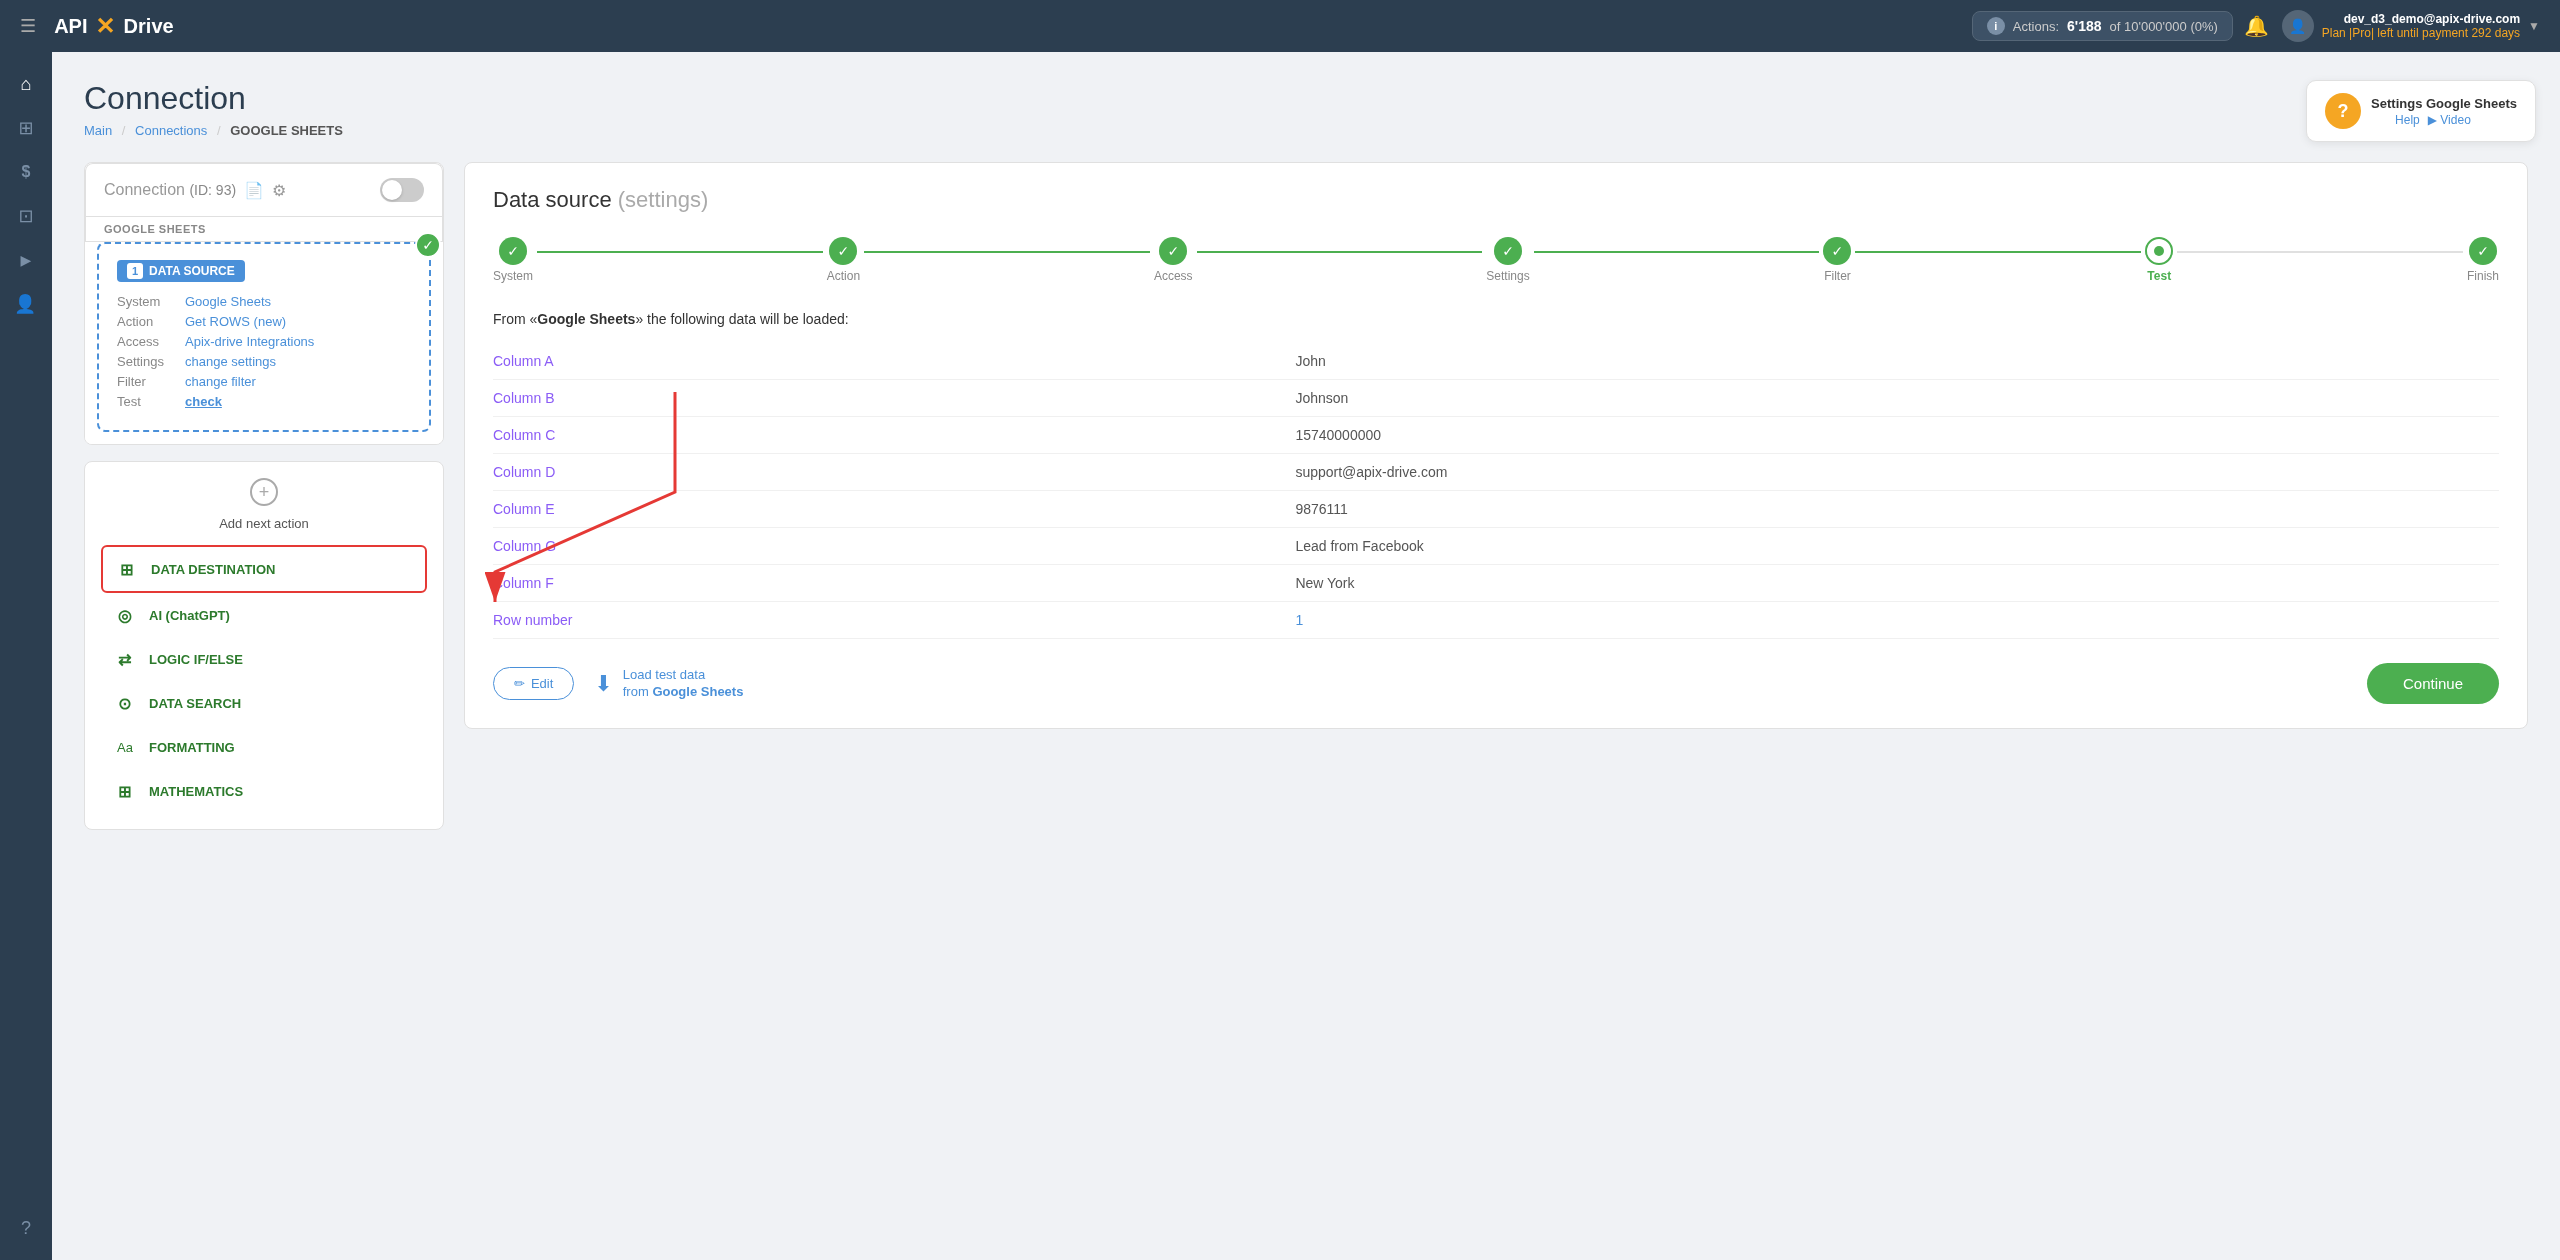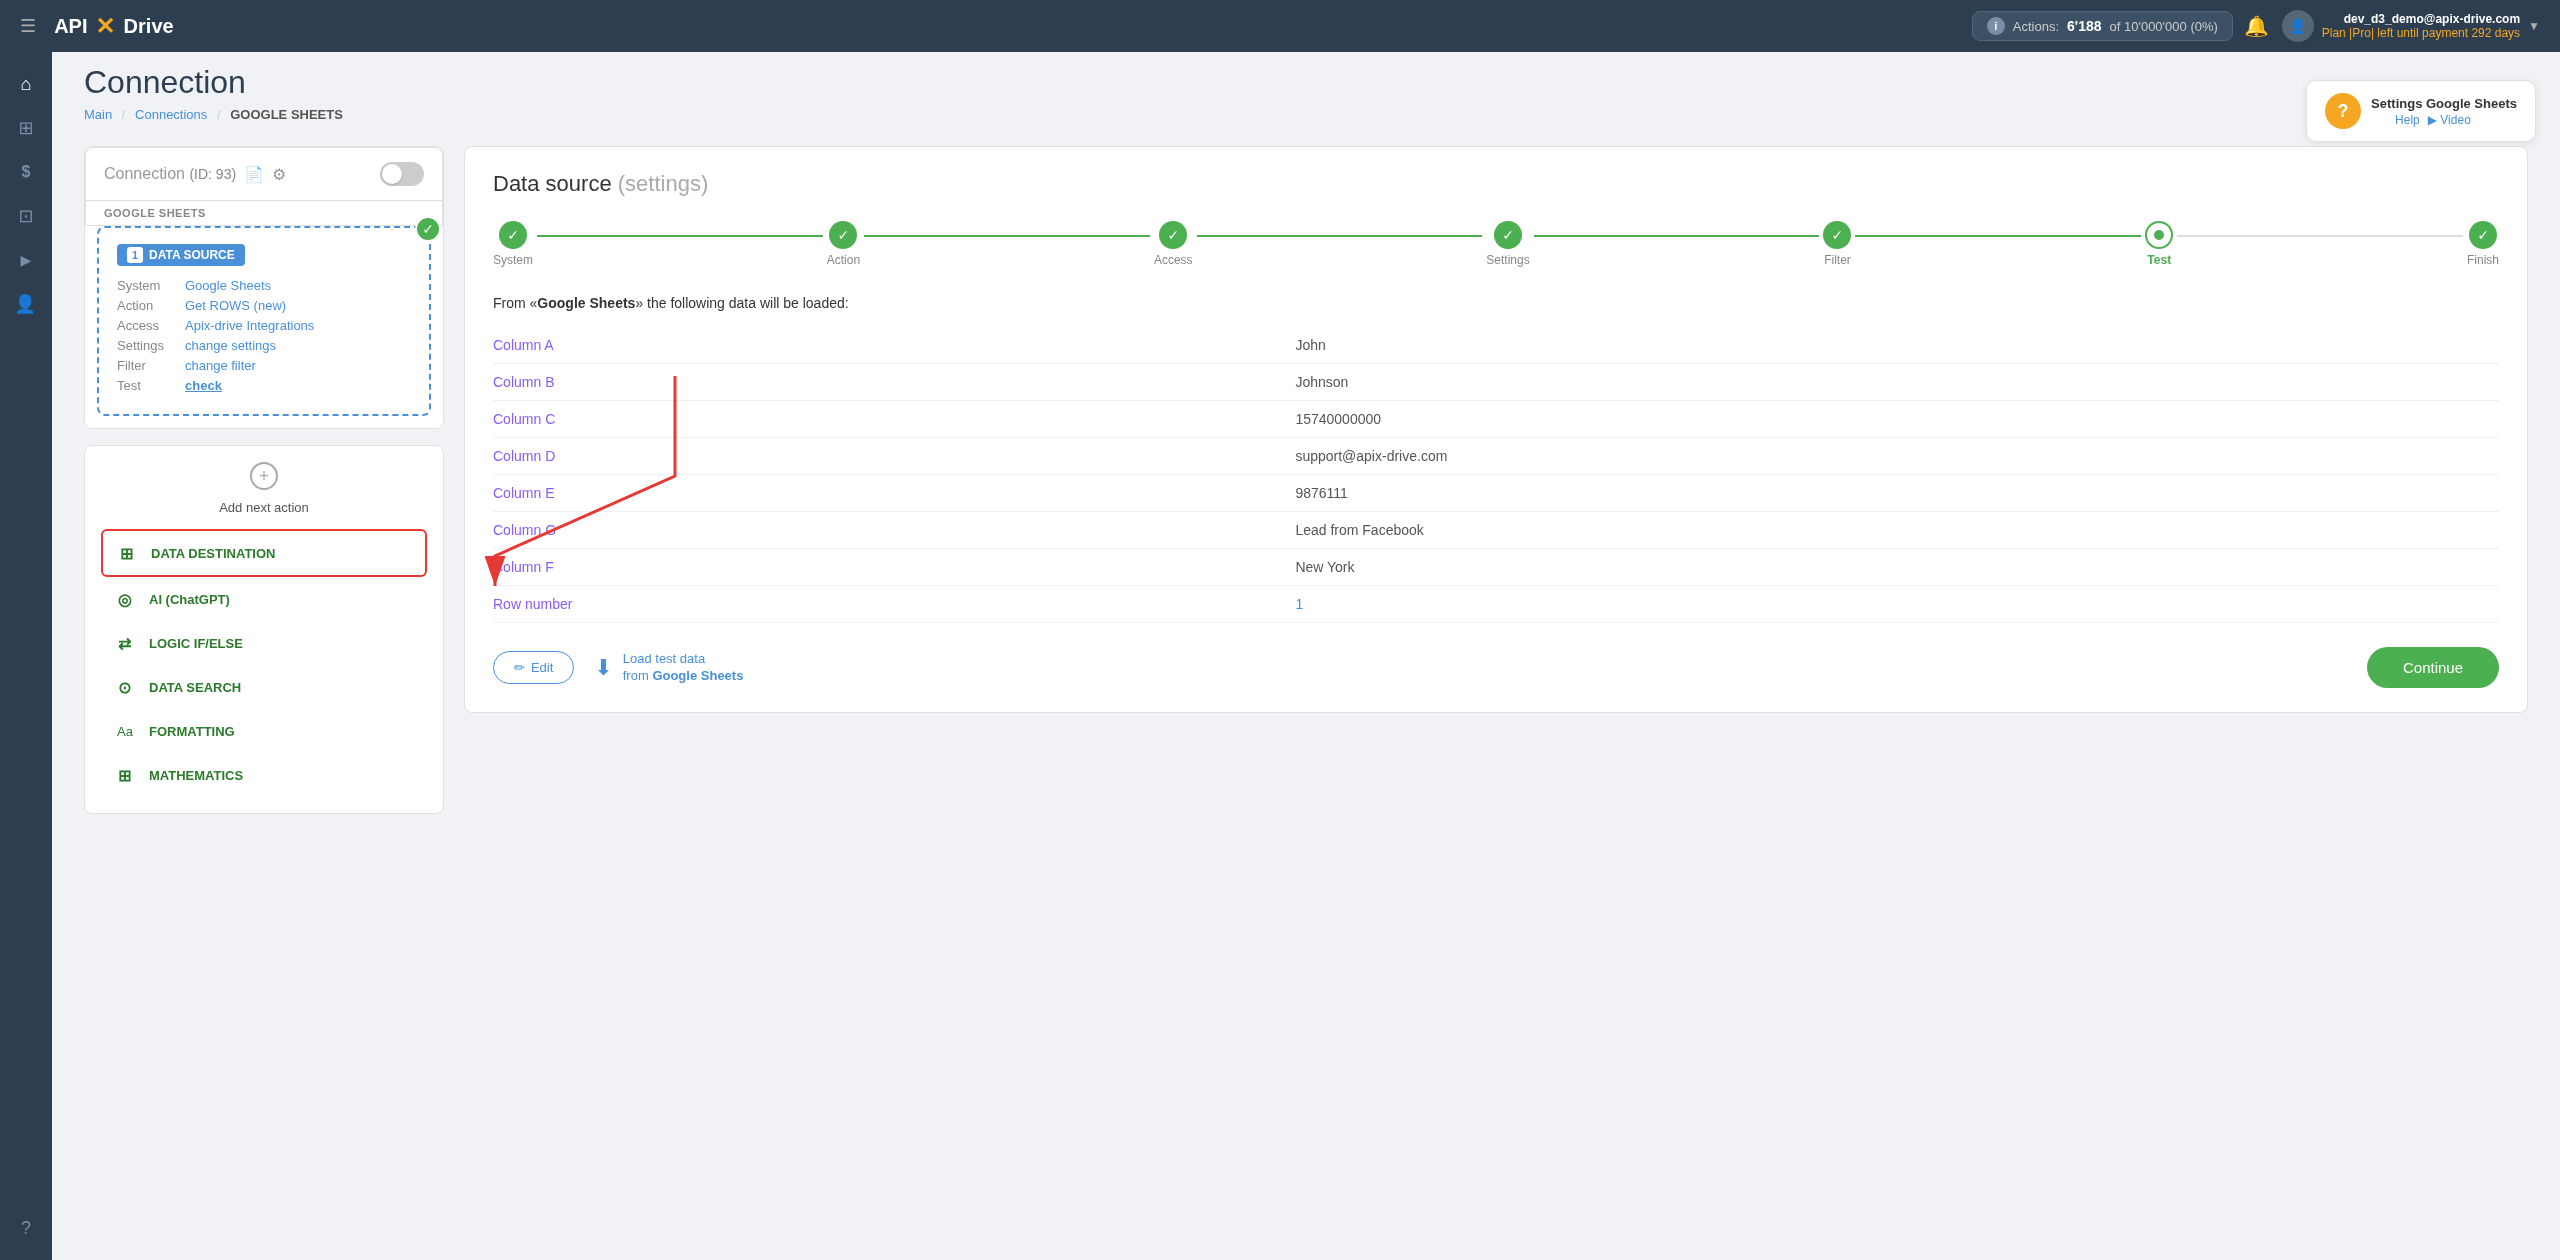--- a/index.html
+++ b/index.html
@@ -77,21 +77,21 @@
       color: #7a8fa6;
       font-size: 18px;
       cursor: pointer;
     }
     .sidebar-item.active { color: #fff; }
 
     
     .content {
       flex: 1;
       overflow-y: auto;
-      padding: 12px 32px;
+      padding: 28px 32px;
       background: #f0f2f5;
     }
 
     
     .page-title { font-size: 32px; font-weight: 300; color: #2c3e50; margin-bottom: 6px; }
     .breadcrumb { font-size: 13px; color: #aaa; margin-bottom: 24px; }
     .breadcrumb a { color: #4a90d9; text-decoration: none; }
     .breadcrumb .sep { margin: 0 6px; color: #ccc; }
     .breadcrumb .current { color: #555; font-weight: 600; }
 

